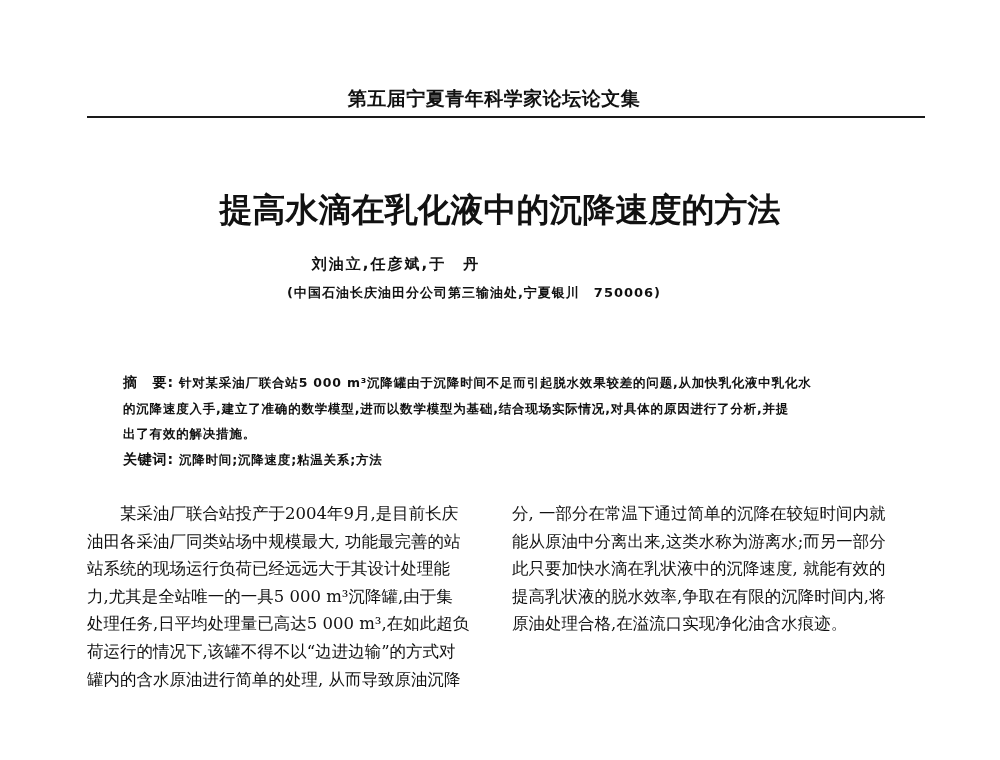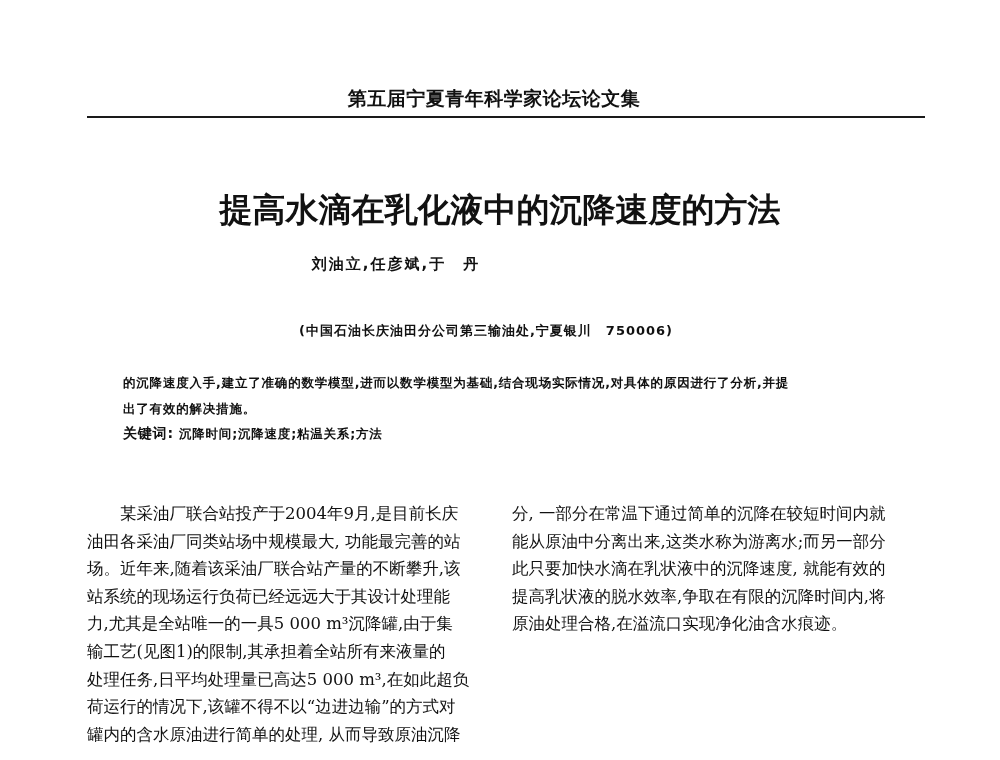--- a/index.html
+++ b/index.html
@@ -51,29 +51,28 @@
       width: 792px;
       top: 255px;
       text-align: center;
       font-size: 15px;
       font-weight: bold;
       letter-spacing: 2px;
       font-family: "DejaVu Sans", "Liberation Sans", sans-serif;
     }
     .affiliation {
       position: absolute;
-      left: 12px;
+      left: 0;
       width: 948px;
       top: 284px;
       text-align: center;
       font-size: 13px;
       font-weight: bold;
       letter-spacing: 1px;
       font-family: "DejaVu Sans", "Liberation Sans", sans-serif;
-      margin-top: 38px;
     }
     .abstract {
       position: absolute;
       left: 123px;
       width: 762px;
       top: 370px;
       font-size: 12.5px;
       font-weight: bold;
       line-height: 25.5px;
       letter-spacing: 0.8px;
@@ -117,32 +116,31 @@
 <body>
 
 <div class="running-head">第五届宁夏青年科学家论坛论文集</div>
 <div class="head-rule"></div>
 
 <div class="title">提高水滴在乳化液中的沉降速度的方法</div>
 <div class="authors">刘油立,任彦斌,于　丹</div>
 <div class="affiliation">(中国石油长庆油田分公司第三输油处,宁夏银川　750006)</div>
 
 <div class="abstract">
+  <span class="line"><span class="label">摘　要:</span> <span>针对某采油厂联合站5 000 m³沉降罐由于沉降时间不足而引起脱水效果较差的问题,从加快乳化液中乳化水</span></span>
   <span class="line">的沉降速度入手,建立了准确的数学模型,进而以数学模型为基础,结合现场实际情况,对具体的原因进行了分析,并提</span>
   <span class="line">出了有效的解决措施。</span>
   <span class="line"><span class="label">关键词:</span> <span>沉降时间;沉降速度;粘温关系;方法</span></span>
 </div>
 
 <div class="column col-left">
   <span class="line">　　某采油厂联合站投产于2004年9月,是目前长庆</span>
   <span class="line">油田各采油厂同类站场中规模最大, 功能最完善的站</span>
-  <span class="line">场。近年来,随着该采油厂联合站产量的不断攀升,该</span>
   <span class="line">站系统的现场运行负荷已经远远大于其设计处理能</span>
   <span class="line">力,尤其是全站唯一的一具5 000 m³沉降罐,由于集</span>
-  <span class="line">输工艺(见图1)的限制,其承担着全站所有来液量的</span>
   <span class="line">处理任务,日平均处理量已高达5 000 m³,在如此超负</span>
   <span class="line">荷运行的情况下,该罐不得不以“边进边输”的方式对</span>
   <span class="line">罐内的含水原油进行简单的处理, 从而导致原油沉降</span>
 </div>
 
 <div class="column col-right">
   <span class="line">分, 一部分在常温下通过简单的沉降在较短时间内就</span>
   <span class="line">能从原油中分离出来,这类水称为游离水;而另一部分</span>
   <span class="line">此只要加快水滴在乳状液中的沉降速度, 就能有效的</span>
   <span class="line">提高乳状液的脱水效率,争取在有限的沉降时间内,将</span>

